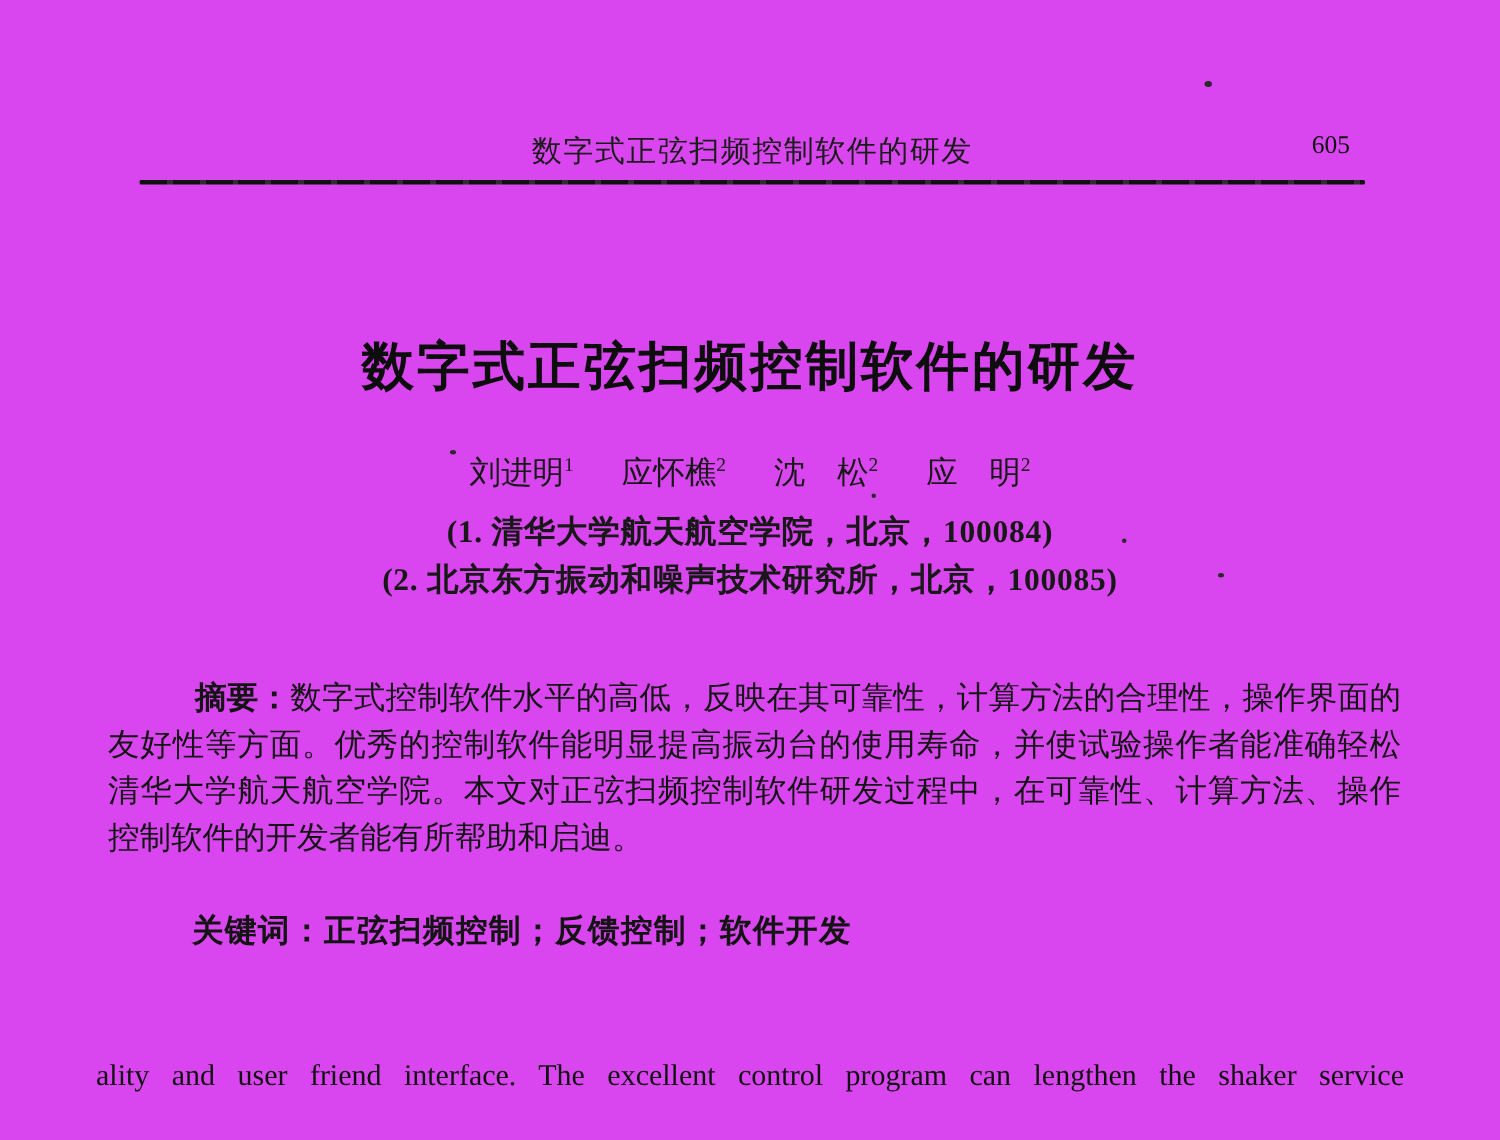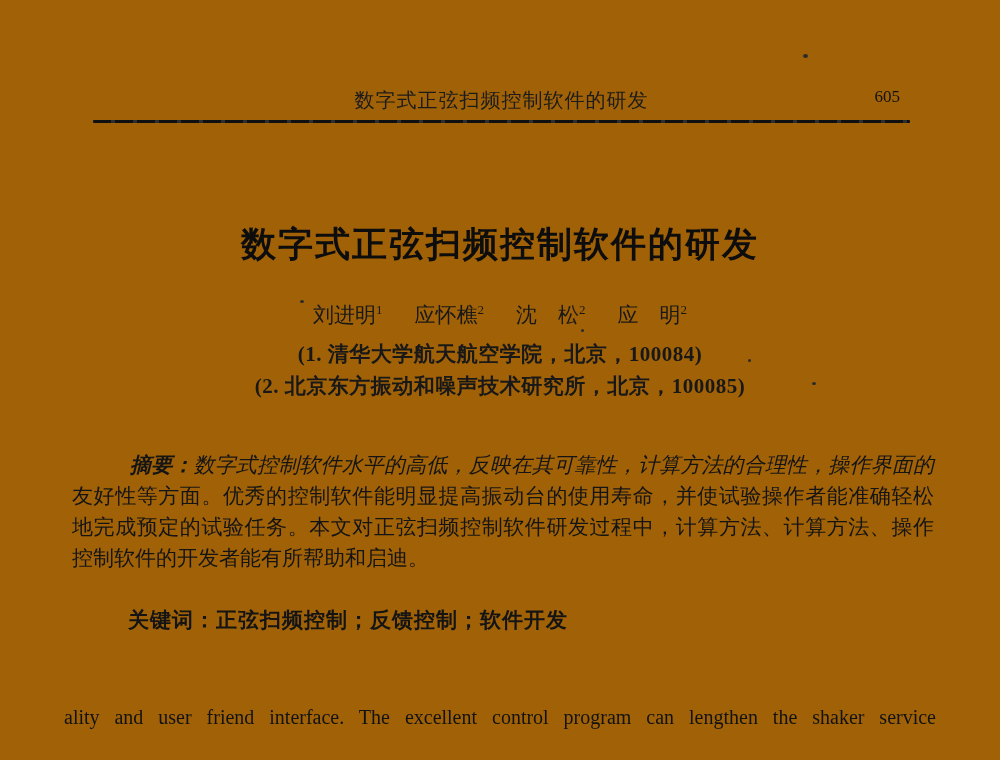--- a/index.html
+++ b/index.html
@@ -1,19 +1,19 @@
 <!DOCTYPE html>
 <html><head>
 <meta charset="utf-8">
 <style>
   html,body{margin:0;padding:0;background:#e8e8e8;}
   .page{
     position:relative;
     width:1000px;height:760px;
-    background:#a16207;
+    background:#d946ef;
     overflow:hidden;
     font-family:"Liberation Serif","DejaVu Serif",serif;
     color:#161616;
     margin:0 auto;
   }
   
   .running-head{
     position:absolute;top:87px;left:93px;width:817px;
     text-align:center;font-size:20px;letter-spacing:1px;
     color:#1b1b1b;
@@ -52,21 +52,21 @@
   .abstract-cn{
     position:absolute;left:72px;top:450px;width:862px;
     font-size:21px;line-height:31px;color:#141414;
   }
   .cn-line{
     height:31px;
     text-align:justify;
     text-align-last:justify;
     white-space:nowrap;
   }
-  .cn-line.first{padding-left:58px;font-style:italic;}
+  .cn-line.first{padding-left:58px;}
   .cn-line.last{text-align-last:left;text-align:center;}
   .cn-label{font-weight:bold;}
   .keywords-cn{
     position:absolute;left:70px;top:605px;width:862px;
     font-size:21px;line-height:31px;font-weight:bold;
     padding-left:58px;letter-spacing:1px;color:#141414;
     box-sizing:border-box;
   }
   
   .abstract-en{
@@ -103,21 +103,21 @@
   <div class="authors">
     <span class="author"><span>刘进明</span><sup>1</sup></span><span class="author"><span>应怀樵</span><sup>2</sup></span><span class="author"><span>沈　松</span><sup>2</sup></span><span class="author"><span>应　明</span><sup>2</sup></span>
   </div>
 
   <div class="affiliation affil-1">(1. 清华大学航天航空学院，北京，100084)</div>
   <div class="affiliation affil-2">(2. 北京东方振动和噪声技术研究所，北京，100085)</div>
 
   <div class="abstract-cn">
     <div class="cn-line first"><span class="cn-label">摘要：</span><span>数字式控制软件水平的高低，反映在其可靠性，计算方法的合理性，操作界面的</span></div>
     <div class="cn-line">友好性等方面。优秀的控制软件能明显提高振动台的使用寿命，并使试验操作者能准确轻松</div>
-    <div class="cn-line">地完成预定的试验任务。本文对正弦扫频控制软件研发过程中，计算方法、计算方法、操作</div>
+    <div class="cn-line">清华大学航天航空学院。本文对正弦扫频控制软件研发过程中，在可靠性、计算方法、操作</div>
     <div class="cn-line last">控制软件的开发者能有所帮助和启迪。</div>
   </div>
 
   <div class="keywords-cn"><span class="cn-label">关键词：</span><span>正弦扫频控制；反馈控制；软件开发</span></div>
 
   <div class="abstract-en">
     <div class="en-line">ality and user friend interface. The excellent control program can lengthen the shaker service</div>
   </div>
 
   <div class="speck speck-1"></div>

